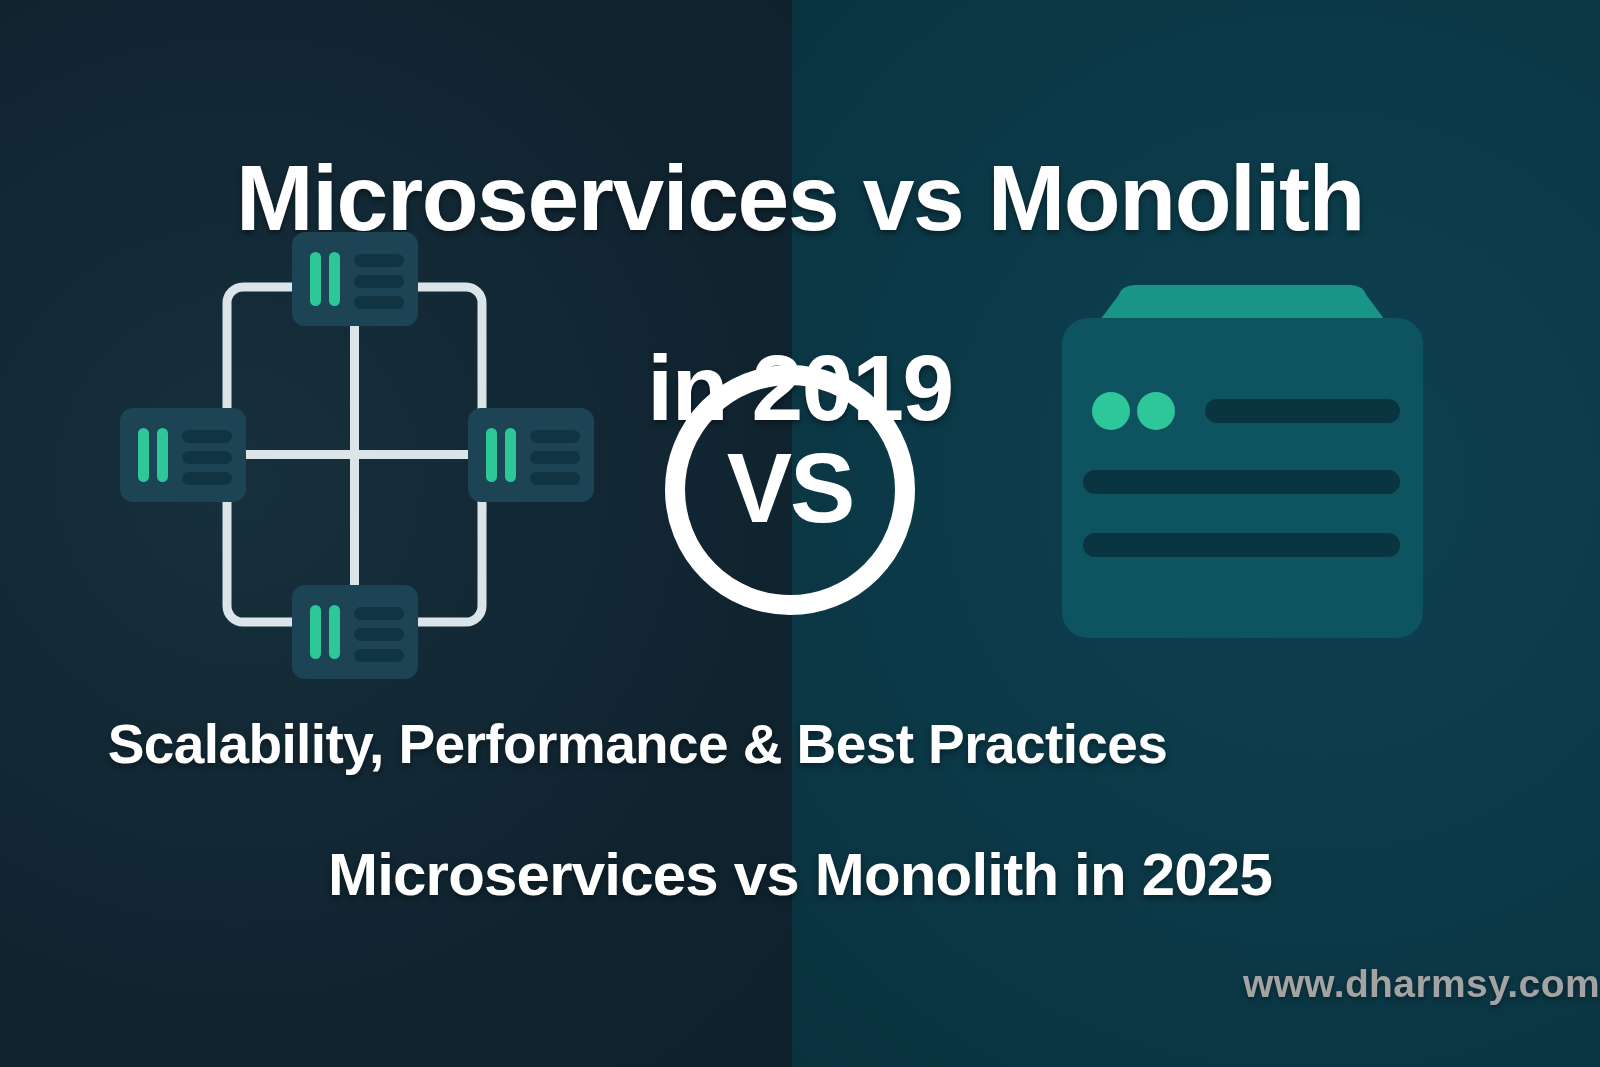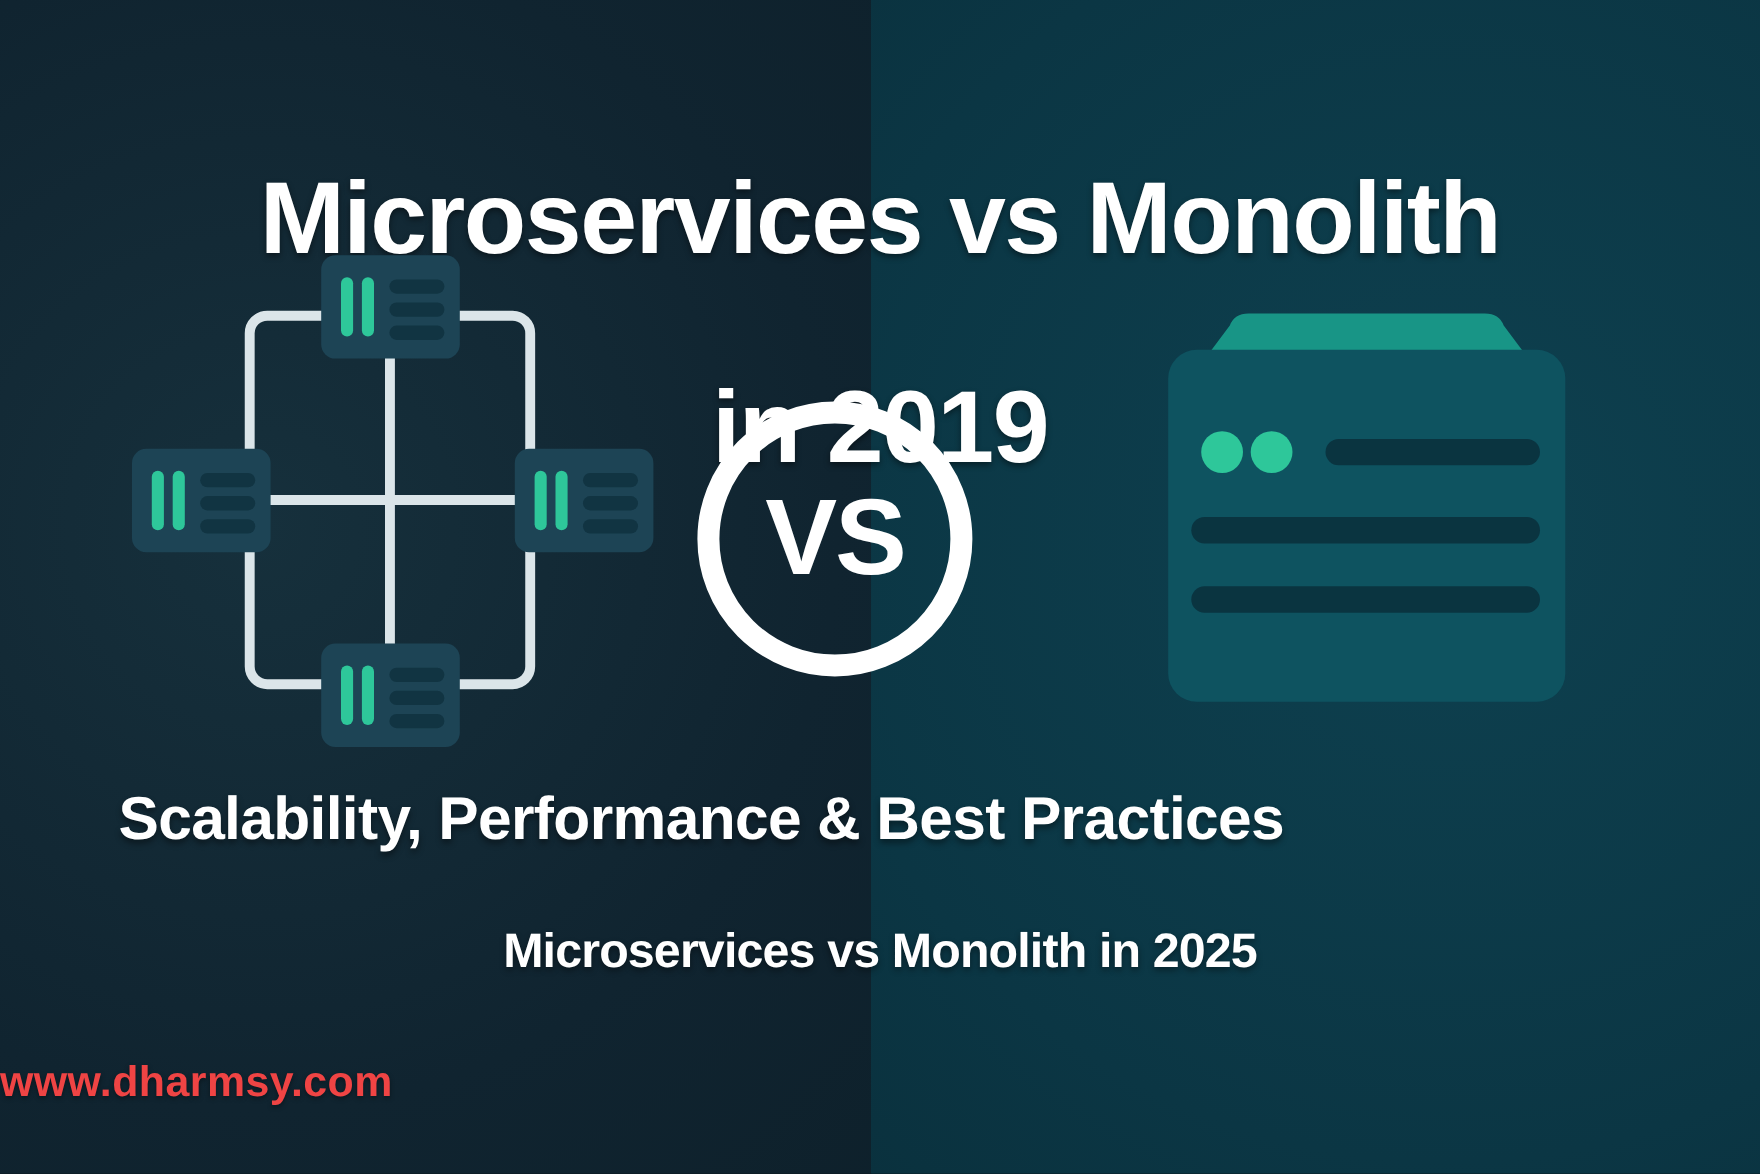--- a/index.html
+++ b/index.html
@@ -56,21 +56,21 @@
     left: 100px;
     top: 215px;
     width: 520px;
     height: 480px;
   }
   .micro-diagram svg { display: block; width: 520px; height: 480px; }
 
   
   .vs-badge {
     position: absolute;
-    left: 634px;
+    left: 665px;
     top: 365px;
     width: 250px;
     height: 250px;
   }
   .vs-ring {
     position: absolute;
     inset: 0;
     border-radius: 50%;
     border: 20px solid #ffffff;
     box-sizing: border-box;
@@ -112,31 +112,31 @@
     font-weight: 700;
     letter-spacing: -0.6px;
     text-shadow: 0 3px 6px rgba(0,0,0,0.42);
   }
   .tagline {
     position: absolute;
     left: 0; top: 840px;
     width: 1600px;
     text-align: center;
     color: #ffffff;
-    font-size: 44px;
+    font-size: 60px;
     font-weight: 700;
     letter-spacing: -0.8px;
     text-shadow: 0 3px 6px rgba(0,0,0,0.42);
   }
   .website {
     position: absolute;
     left: 0; top: 962px;
     width: 1600px;
-    text-align: left;
-    color: #ef4444;
+    text-align: right;
+    color: #a3a3a3;
     font-size: 39px;
     font-weight: 600;
     letter-spacing: 0.4px;
     text-shadow: 0 2px 5px rgba(0,0,0,0.4);
   }
 </style>
 </head>
 <body>
 
 <div id="poster">

